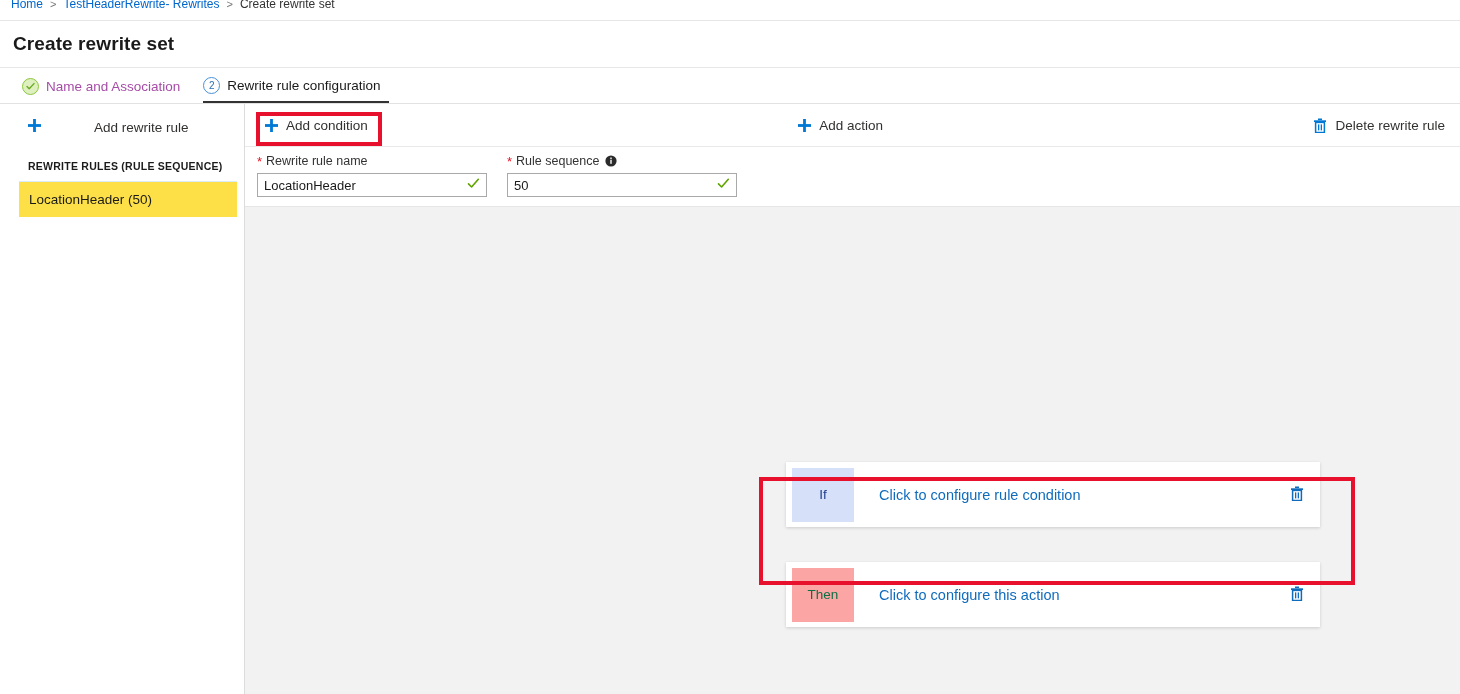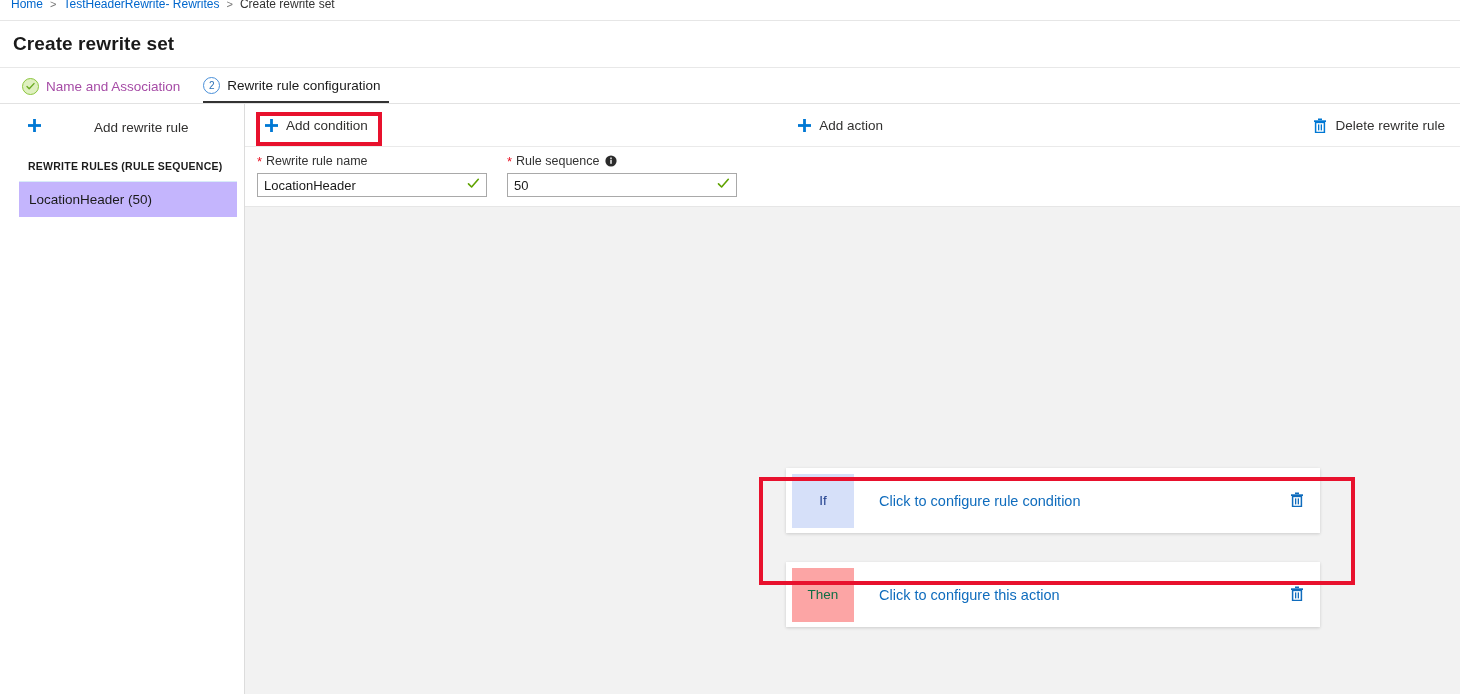--- a/index.html
+++ b/index.html
@@ -165,21 +165,21 @@
     display: flex;
     align-items: center;
     padding-left: 10px;
     box-sizing: border-box;
     font-size: 13.5px;
     color: #1a1a1a;
     cursor: pointer;
     border-top: 1px solid #d9ecf8;
   }
   .rule-item.selected {
-    background: #c4b5fd;
+    background: #fde047;
   }
 
   
   .right-pane {
     flex: 1 1 auto;
     position: relative;
     background: #f2f2f2;
     box-sizing: border-box;
   }
   .toolbar {
@@ -282,21 +282,21 @@
   .rule-card {
     position: absolute;
     background: #ffffff;
     box-shadow: 0 1px 3px rgba(0,0,0,0.16);
     display: flex;
     align-items: center;
     box-sizing: border-box;
   }
   .card-if {
     left: 541px;
-    top: 261px;
+    top: 255px;
     width: 534px;
     height: 65px;
   }
   .card-then {
     left: 541px;
     top: 355px;
     width: 534px;
     height: 65px;
   }
   .card-badge {

